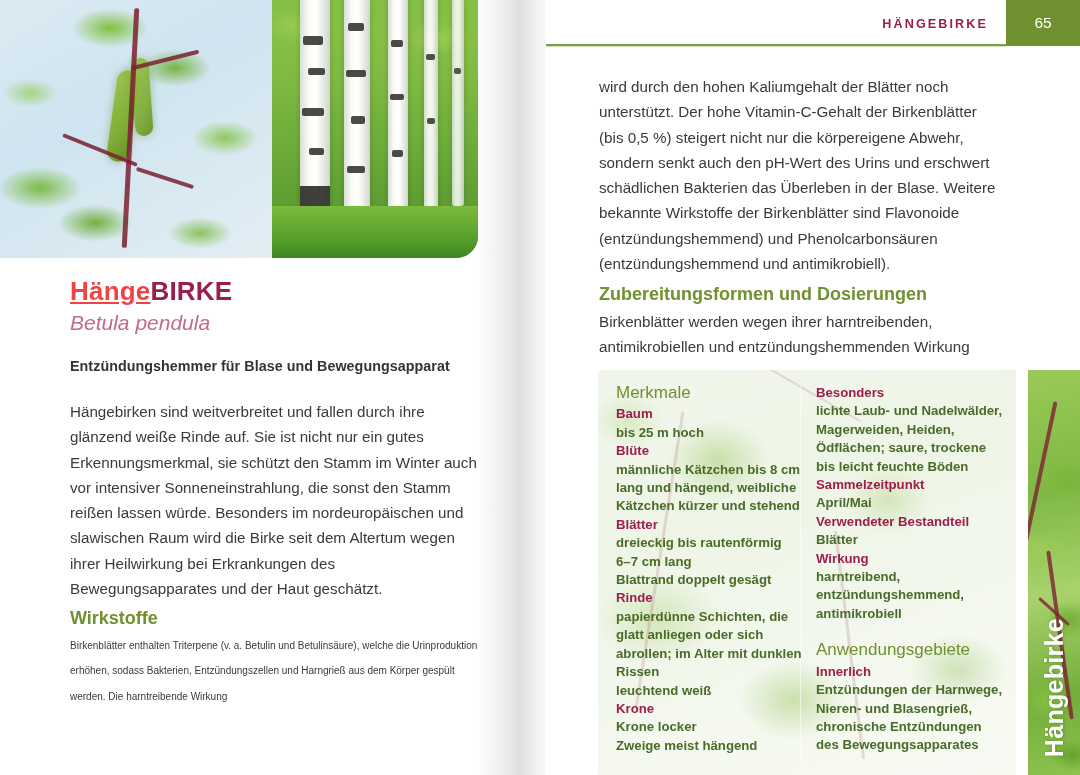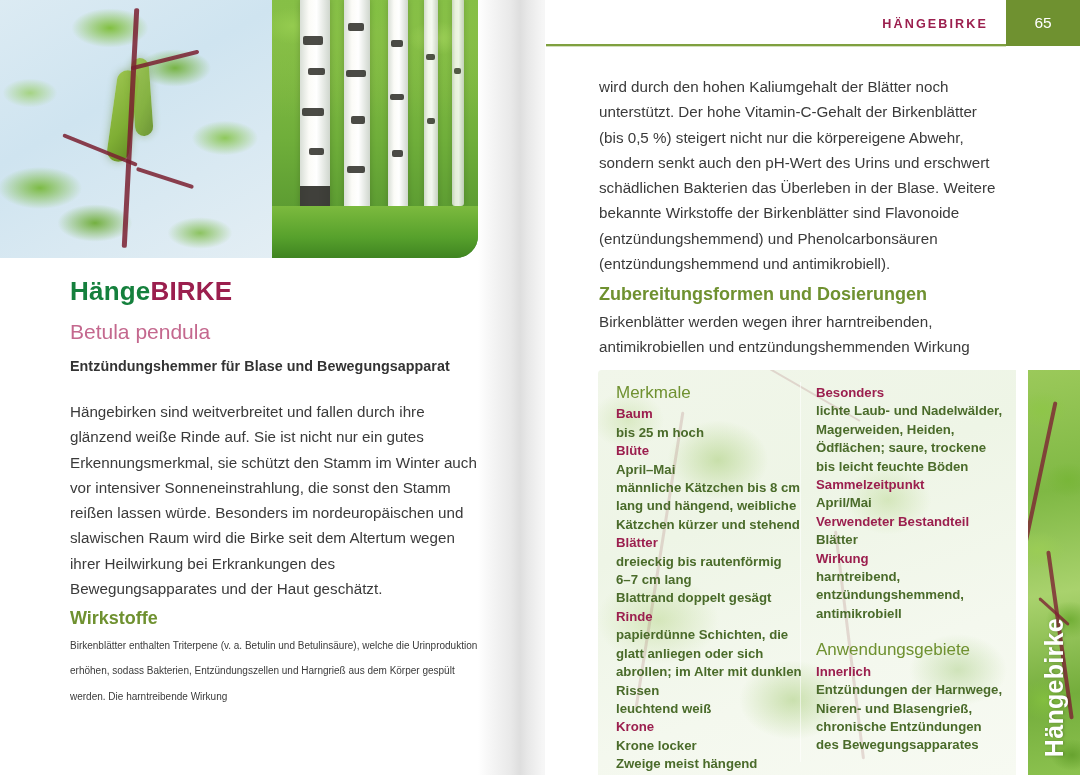--- a/index.html
+++ b/index.html
@@ -74,23 +74,23 @@
       rgba(233,233,233,1) 48%,
       rgba(222,222,222,1) 62%,
       rgba(231,231,231,1) 72%,
       rgba(240,240,240,1) 86%,
       rgba(249,249,249,1) 100%);
   }
   .gutter-edge{position:absolute;left:543px;top:0;width:2px;height:775px;background:#f6f6f6;}
 
   
   .l-title{position:absolute;left:70px;top:276px;font-size:26px;font-weight:bold;letter-spacing:.2px;}
-  .l-title .t1{color:#15803d;}
+  .l-title .t1{color:#ef4444;text-decoration:underline;}
   .l-title .t2{color:#9b1f4e;}
-  .l-latin{position:absolute;left:70px;top:320px;font-size:21px;color:#c4688e;}
+  .l-latin{position:absolute;left:70px;top:311px;font-size:21px;font-style:italic;color:#c4688e;}
   .l-sub{position:absolute;left:70px;top:358px;width:410px;font-size:14.3px;font-weight:bold;color:#333;letter-spacing:.05px;}
   .l-body{position:absolute;left:70px;top:399px;width:412px;font-size:15.2px;line-height:25.3px;color:#3a3a3a;}
   .l-h2{position:absolute;left:70px;top:608px;font-size:18px;font-weight:bold;color:#6f9130;}
   .l-body2{position:absolute;left:70px;top:633px;width:412px;font-size:10px;line-height:25.3px;color:#3a3a3a;}
 
   
   .right-page{position:absolute;left:545px;top:0;width:535px;height:775px;background:#fff;}
   .hdr-green{position:absolute;left:1006px;top:0;width:74px;height:46px;background:#6f9130;}
   .hdr-pagenum{position:absolute;left:1006px;top:0;width:74px;height:46px;
     display:flex;align-items:center;justify-content:center;color:#fff;font-size:15.5px;}
@@ -228,21 +228,20 @@
     <span class="vein" style="left:250px;top:160px;width:3px;height:230px;transform:rotate(-7deg);"></span>
     <span class="vein" style="left:150px;top:20px;width:120px;height:2px;transform:rotate(30deg);"></span>
     <span class="colrule"></span>
 
     <div class="ib-col left">
       <div class="ib-h">Merkmale</div>
       <div>
           <span class="ib-k">Baum</span>
           <span class="ib-v">bis 25 m hoch</span>
           <span class="ib-k">Blüte</span>
-          <span class="ib-v">April–Mai</span>
           <span class="ib-v">männliche Kätzchen bis 8 cm lang und hängend, weibliche Kätzchen kürzer und stehend</span>
           <span class="ib-k">Blätter</span>
           <span class="ib-v">dreieckig bis rautenförmig</span>
           <span class="ib-v">6–7 cm lang</span>
           <span class="ib-v">Blattrand doppelt gesägt</span>
           <span class="ib-k">Rinde</span>
           <span class="ib-v">papierdünne Schichten, die glatt anliegen oder sich abrollen; im Alter mit dunklen Rissen</span>
           <span class="ib-v">leuchtend weiß</span>
           <span class="ib-k">Krone</span>
           <span class="ib-v">Krone locker</span>

